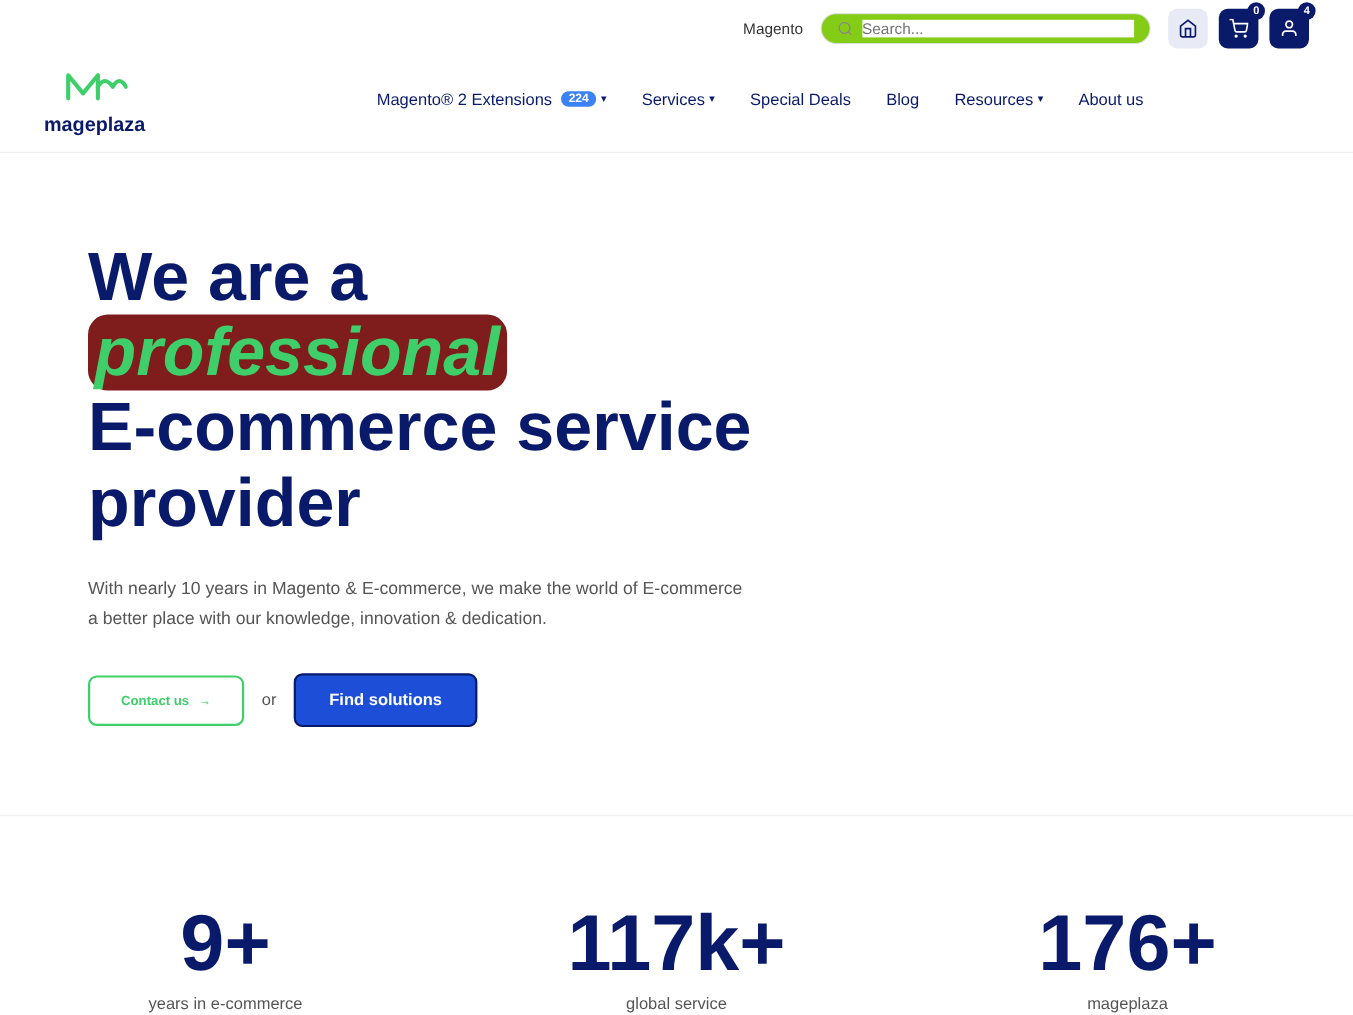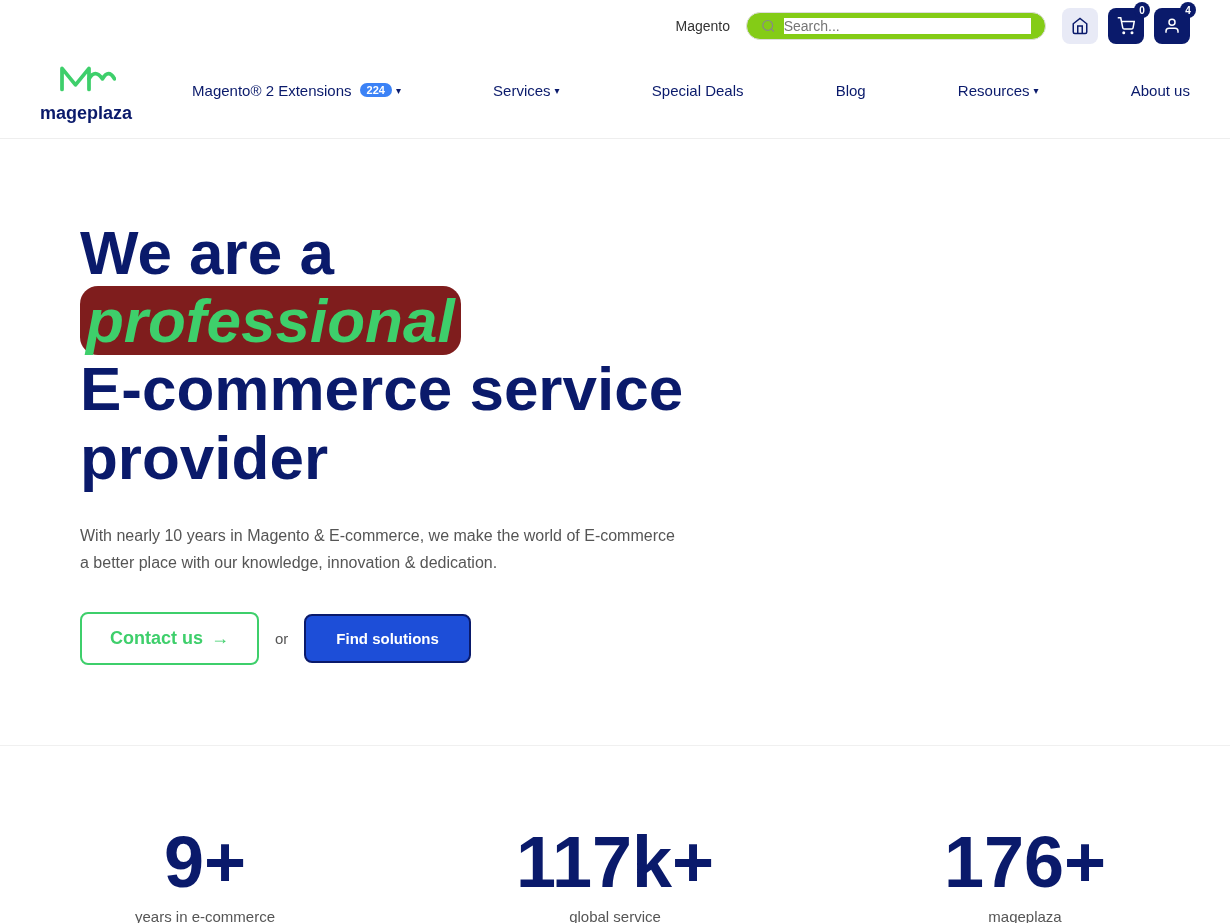--- a/index.html
+++ b/index.html
@@ -82,21 +82,21 @@
       font-weight: 700;
       color: #0a1a6b;
       letter-spacing: 0;
     }
     .nav-links {
       display: flex;
       align-items: center;
       gap: 32px;
       list-style: none;
       flex: 1;
-      justify-content: space-between;
+      justify-content: center;
     }
     .nav-links li a {
       text-decoration: none;
       color: #0a1a6b;
       font-size: 15px;
       font-weight: 500;
       display: flex;
       align-items: center;
       gap: 4px;
     }
@@ -144,21 +144,21 @@
       display: flex;
       align-items: center;
       gap: 16px;
     }
     .btn-outline {
       border: 2px solid #3ecf6b;
       color: #3ecf6b;
       background: #fff;
       padding: 14px 28px;
       border-radius: 8px;
-      font-size: 18px;
+      font-size: 12px;
       font-weight: 600;
       cursor: pointer;
       display: flex;
       align-items: center;
       gap: 8px;
       text-decoration: none;
     }
     .btn-solid {
       background: #1d4ed8;
       color: #fff;

